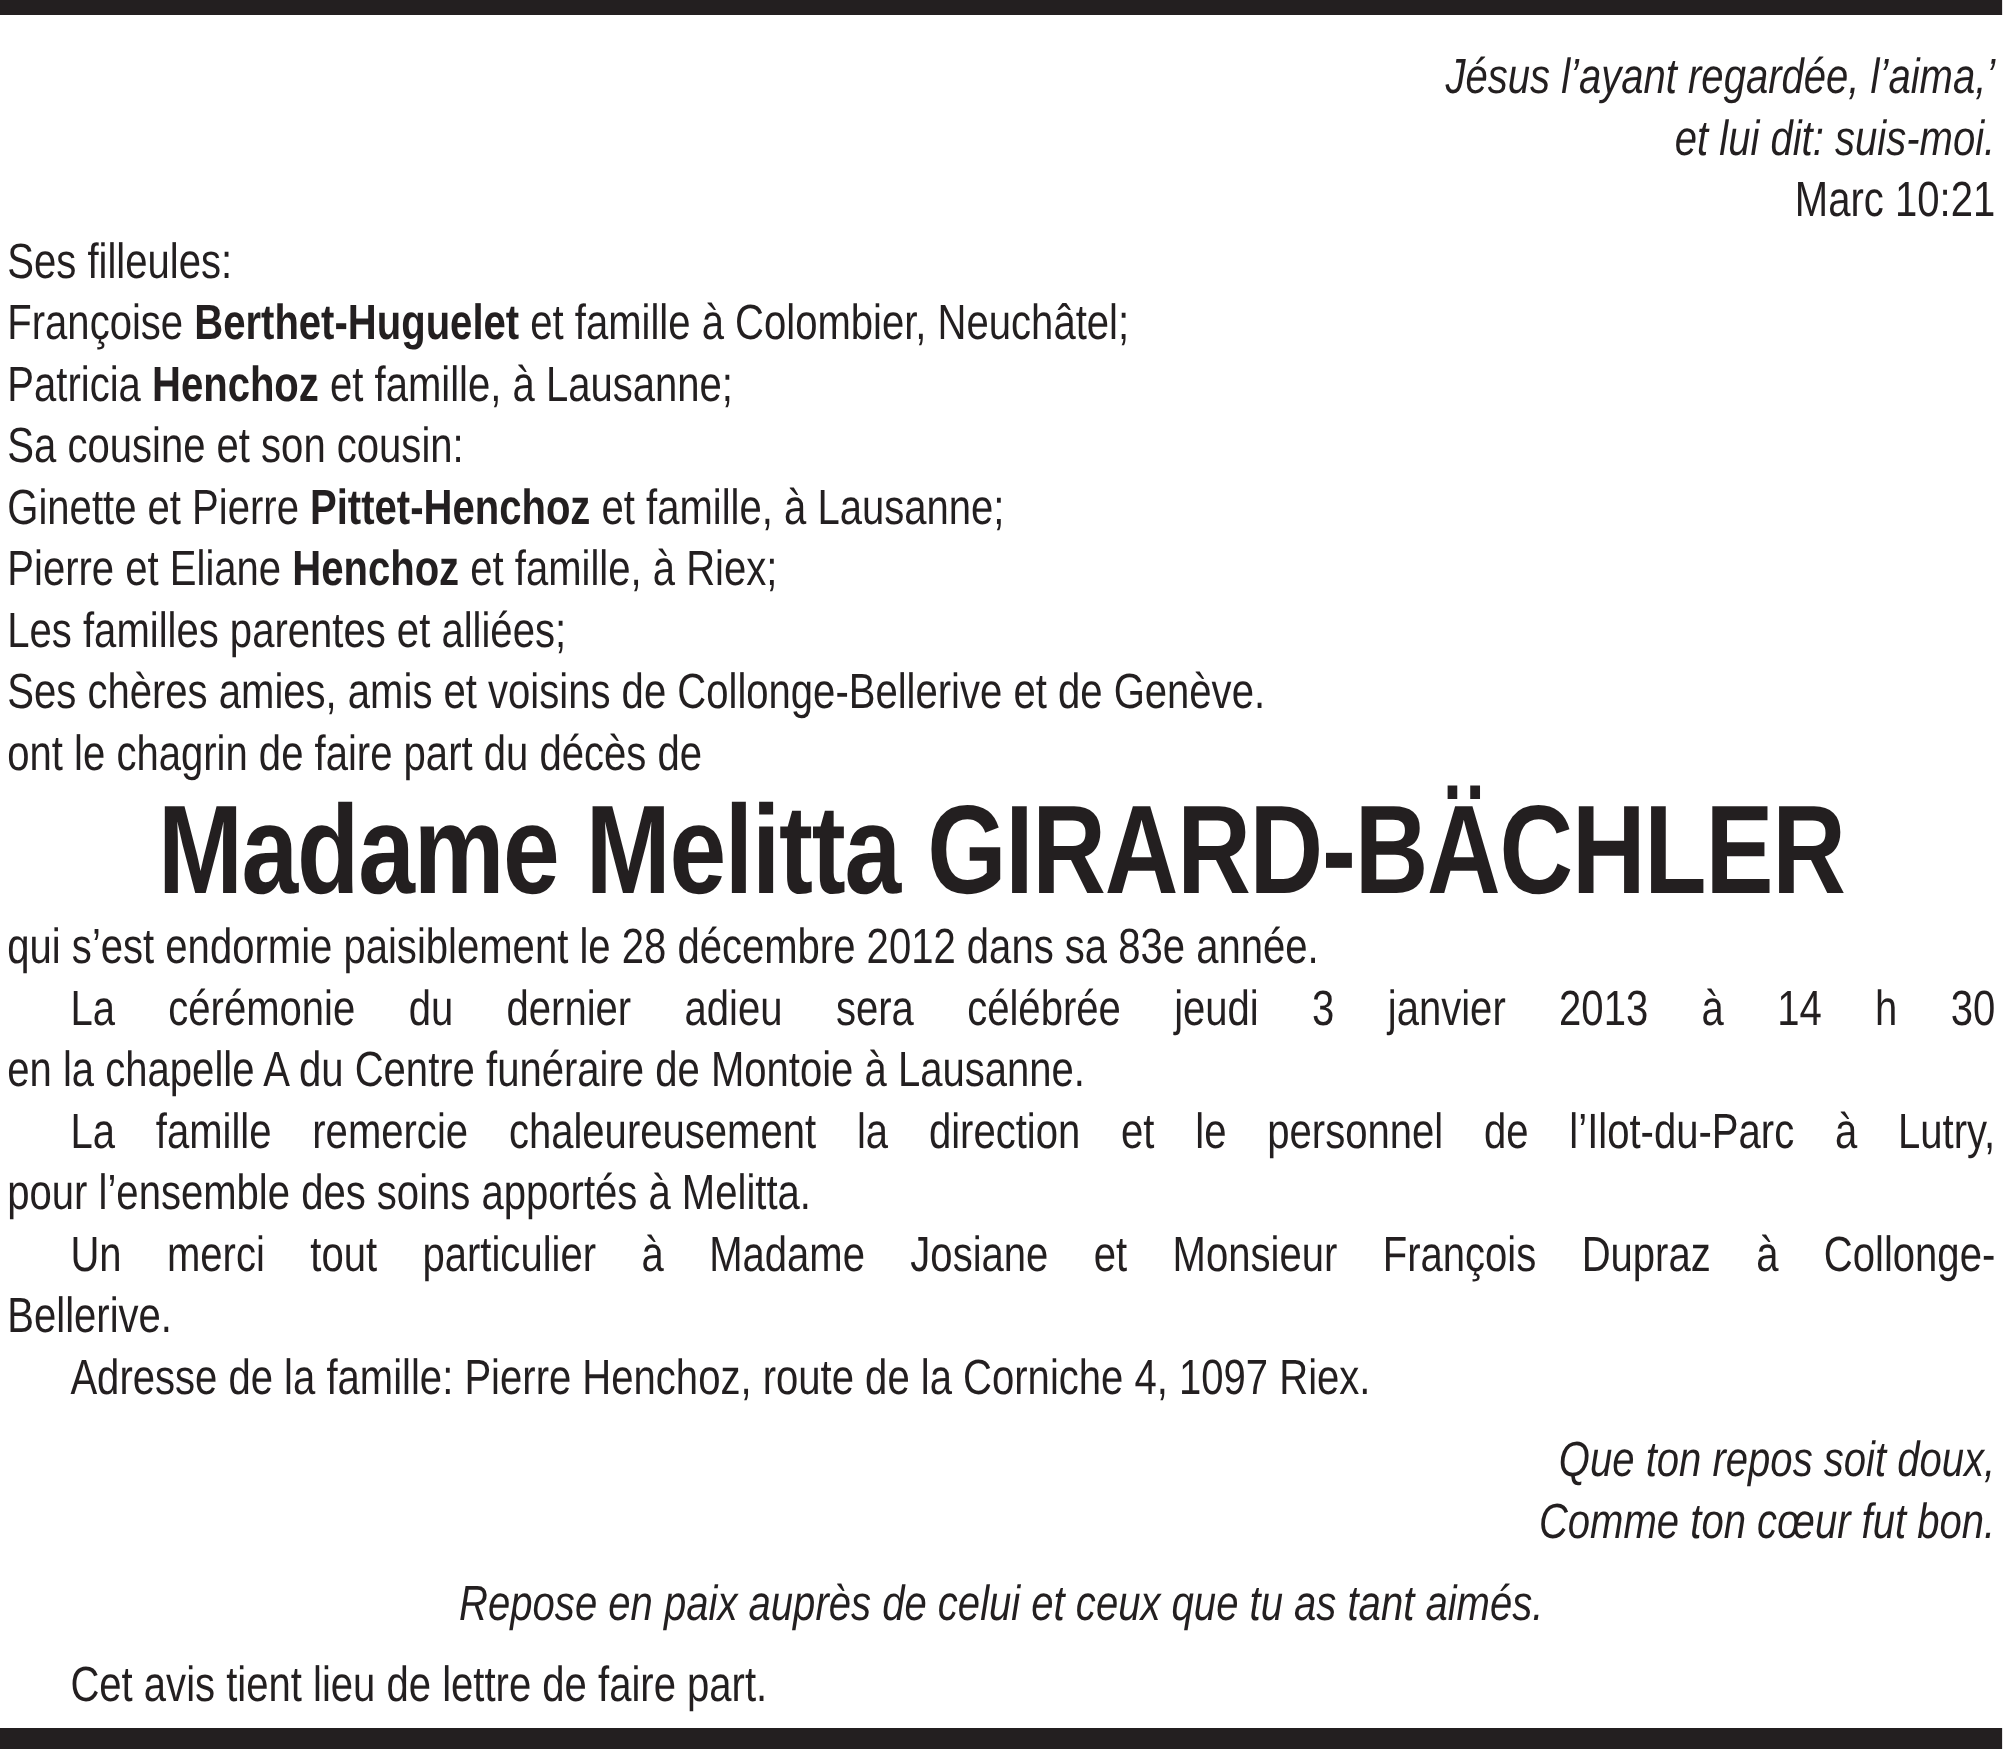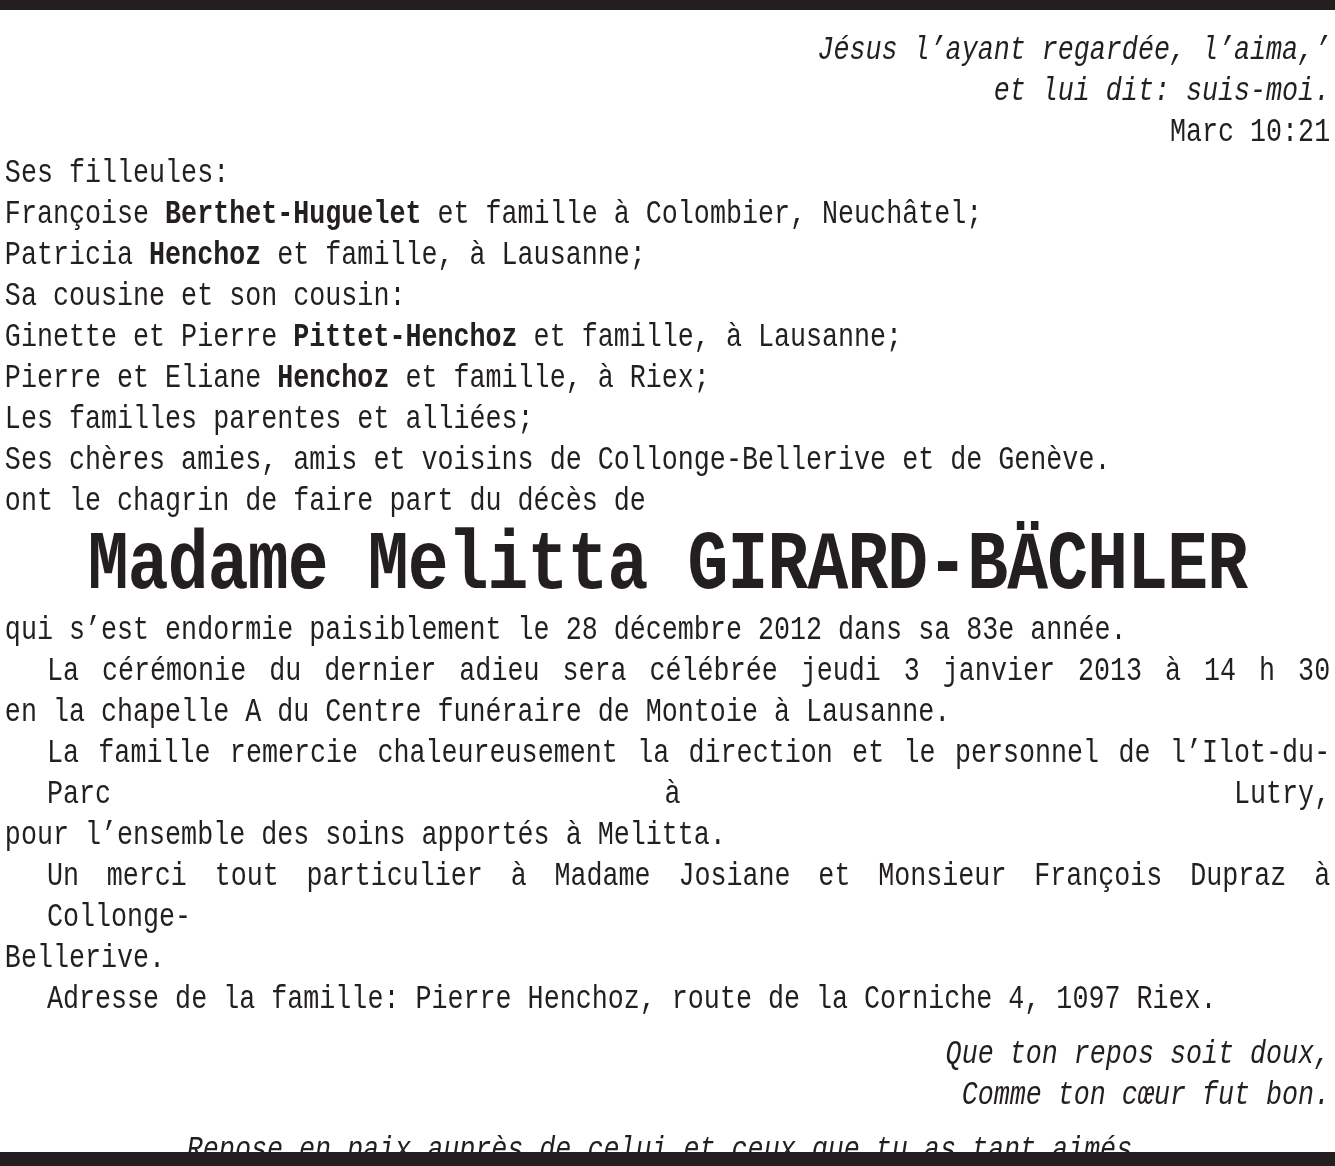--- a/index.html
+++ b/index.html
@@ -2,21 +2,21 @@
 <html><head>
 <meta charset="utf-8">
 <style>
   html, body { margin: 0; padding: 0; background: #ffffff; }
   .page {
     position: relative;
     width: 1335px;
     height: 1166px;
     background: #ffffff;
     overflow: hidden;
-    font-family: Liberation Mono, monospace;
+    font-family: Liberation Sans, sans-serif;
     color: #231f20;
   }
   .bar { position: absolute; left: 0; width: 100%; background: #231f20; }
   .bar-top { top: 0; height: 10px; }
   .bar-bottom { bottom: 0; height: 14px; }
 
   
   .squeeze {
     position: absolute;
     top: 10px;

